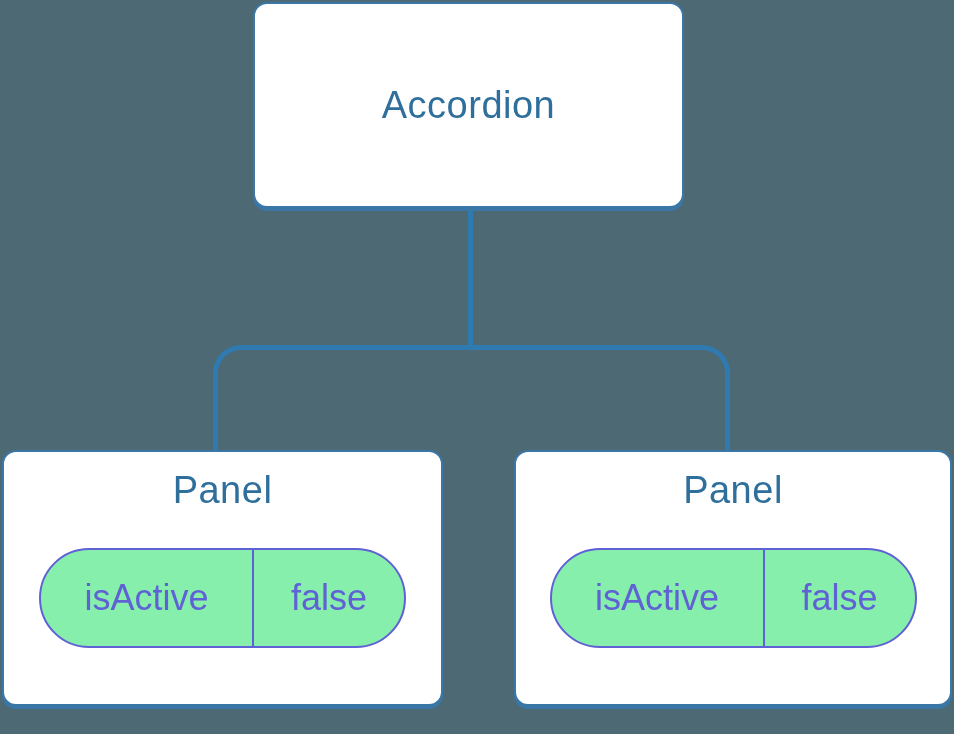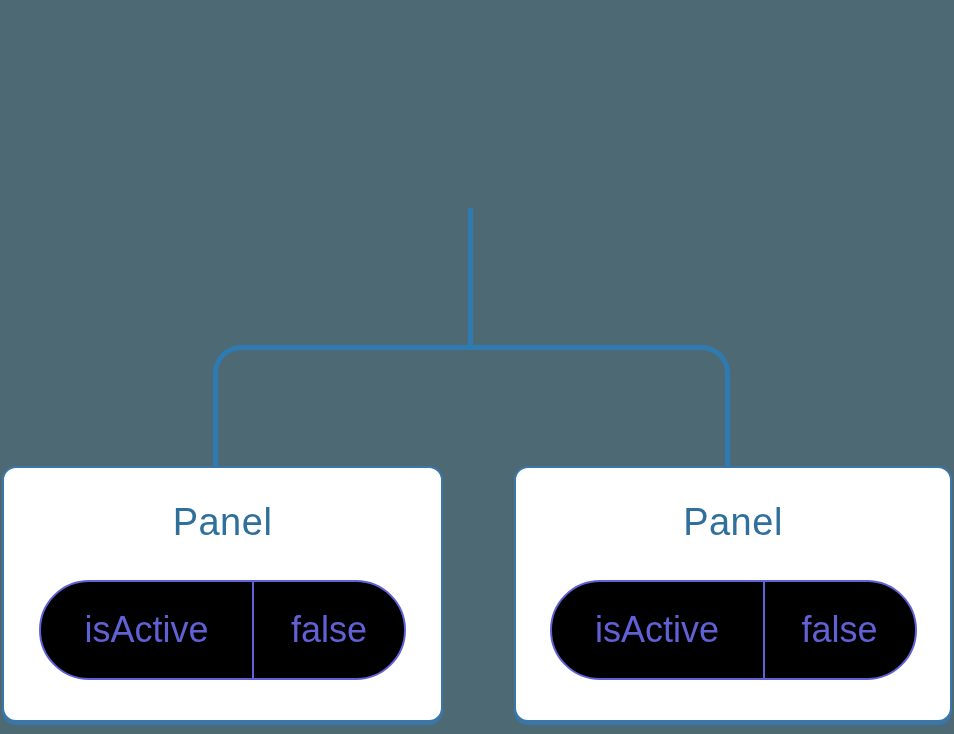--- a/index.html
+++ b/index.html
@@ -32,22 +32,22 @@
     left:253px;top:2px;width:431px;height:206px;
     justify-content:center;
   }
   .node-title{
     font-size:38px;
     line-height:44px;
     color:var(--title);
     letter-spacing:0.5px;
   }
   .node-child{
-    top:466px;height:256px;
-    padding-top:32px;
+    top:450px;height:256px;
+    padding-top:16px;
   }
   .node-child-left{left:2px;width:441px;}
   .node-child-right{left:514px;width:438px;}
   .stem{
     position:absolute;
     left:468px;top:208px;
     width:5px;height:140px;
     background:var(--line);
   }
   .bracket{
@@ -62,21 +62,21 @@
     border-radius:28px 28px 0 0;
   }
   .pill{
     margin-top:36px;
     width:367px;height:100px;
     box-sizing:border-box;
     border:2px solid var(--pill);
     border-radius:52px;
     display:flex;
     align-items:stretch;
-    background:#000000;
+    background:#86efac;
   }
   .pill-cell{
     display:flex;
     align-items:center;
     justify-content:center;
     font-size:36px;
     color:var(--pill);
   }
   .pill-name{
     width:211px;
@@ -85,20 +85,23 @@
   .pill-value{flex:1;text-align:center;}
 </style>
 </head>
 <body>
 
 <div class="canvas">
 
   <div class="stem"></div>
   <div class="bracket"></div>
 
+  <div class="node node-root">
+    <div class="node-title">Accordion</div>
+  </div>
 
   <div class="node node-child node-child-left">
     <div class="node-title">Panel</div>
     <div class="pill">
       <div class="pill-cell pill-name">isActive</div>
       <div class="pill-cell pill-value">false</div>
     </div>
   </div>
 
   <div class="node node-child node-child-right">

